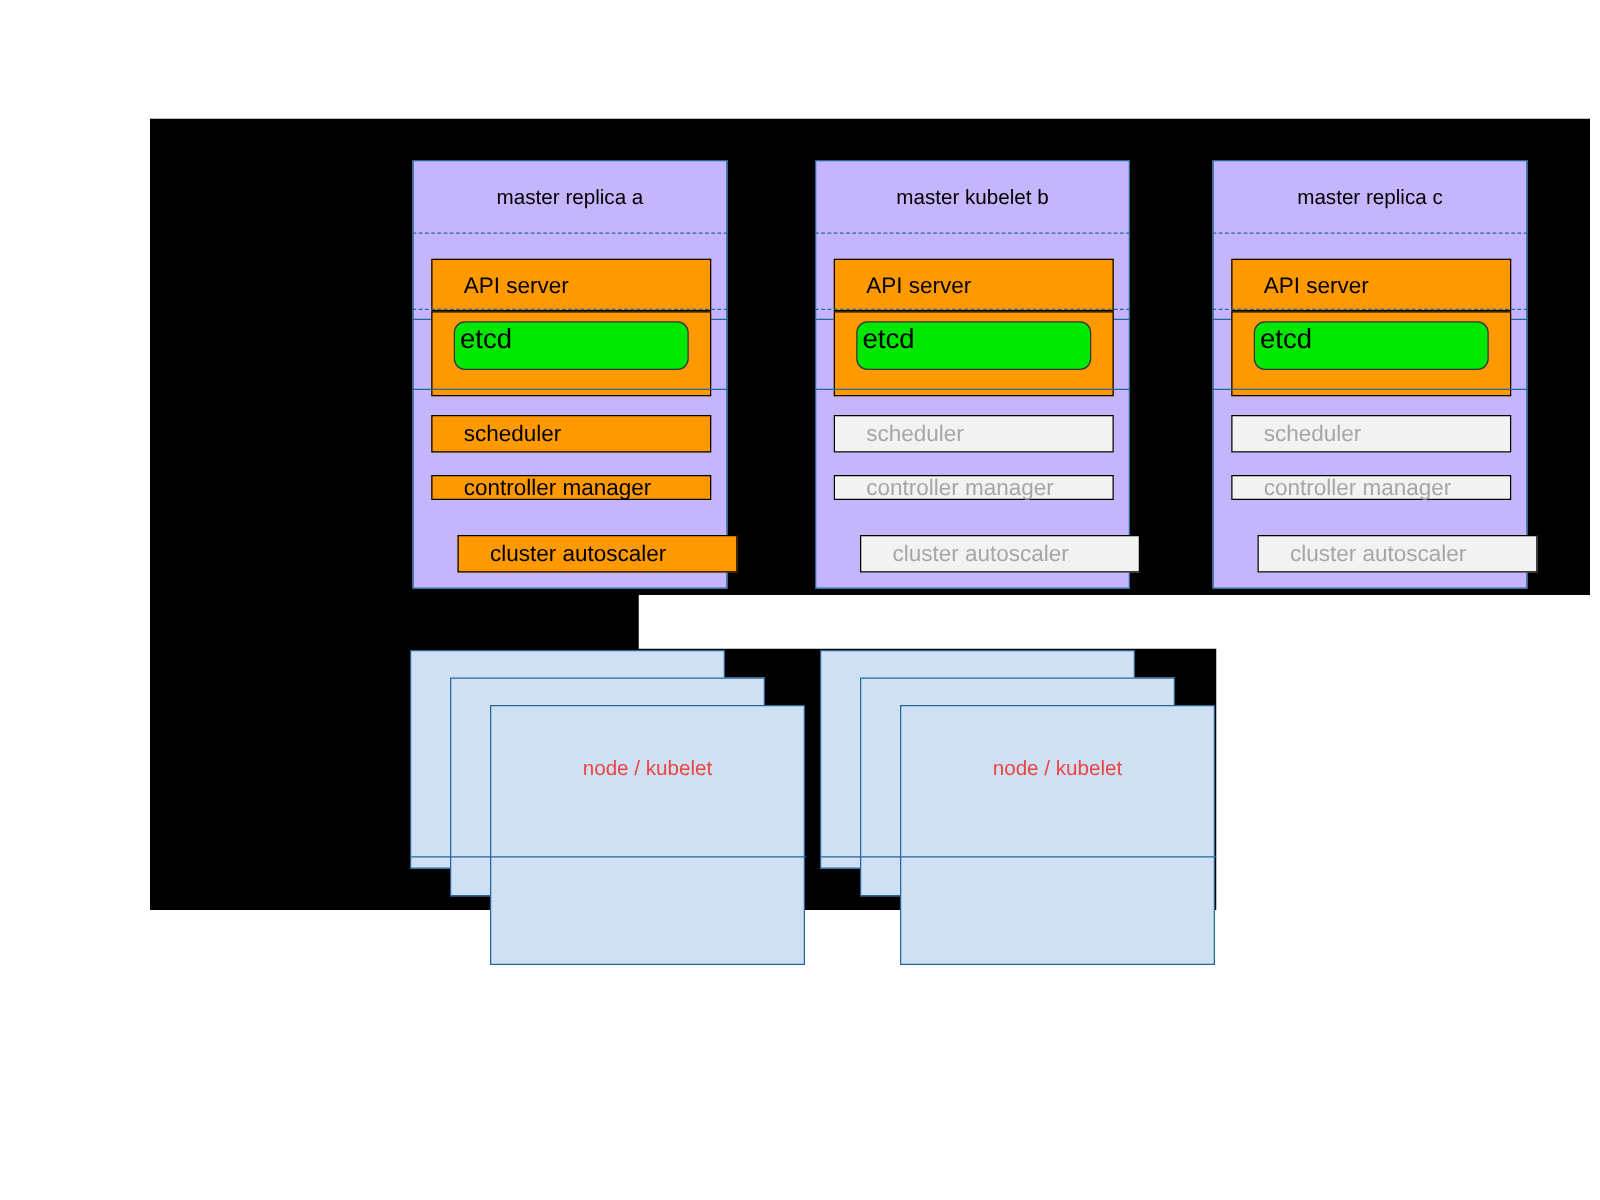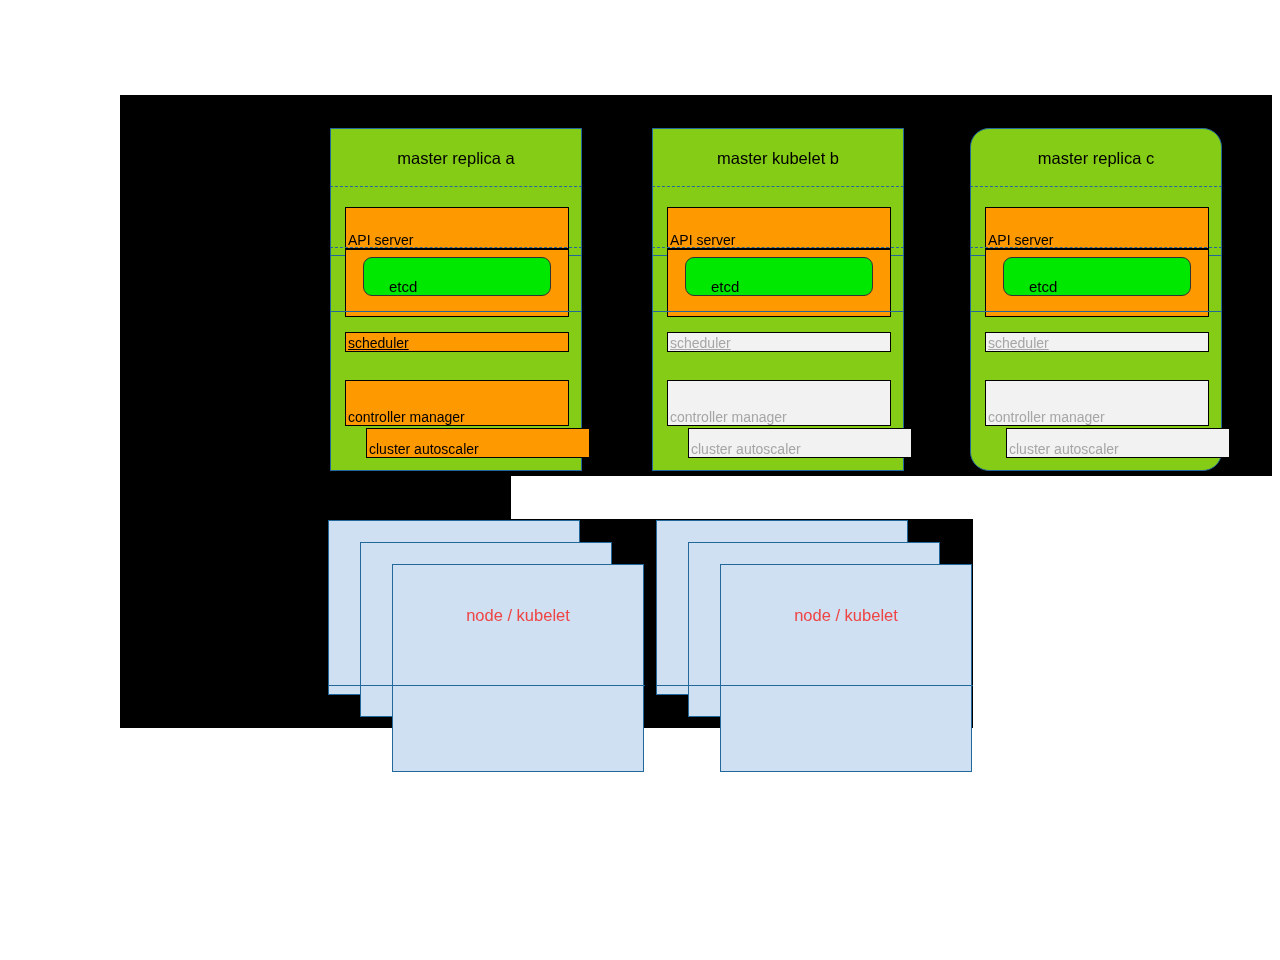--- a/index.html
+++ b/index.html
@@ -28,27 +28,27 @@
   #backdrop-top    { left: 120px; top: 95px;  width: 1152px; height: 381px; }
   #backdrop-bottom { left: 120px; top: 476px; width: 391px;  height: 252px; }
   #backdrop-mid    { left: 120px; top: 519px; width: 853px;  height: 209px; }
 
   
   .replica {
     position: absolute;
     top: 128px;
     width: 252px;
     height: 343px;
-    background: #84cc16;
+    background: #c4b5fd;
     border: 1px solid #23689b;
     box-sizing: border-box;
   }
   #replica-0 { left: 330px; }
   #replica-1 { left: 652px; }
-  #replica-2 { left: 970px; border-radius: 19px; }
+  #replica-2 { left: 970px; }
 
   .replica-title {
     position: absolute;
     left: 0; right: 0;
     top: 20px;
     text-align: center;
     font-size: 16.5px;
     color: #000000;
   }
 
@@ -66,50 +66,50 @@
   .rule-c { top: 126px; }   
   .rule-d { top: 182px; }   
 
   
   .chip {
     position: absolute;
     left: 14px;
     width: 224px;
     box-sizing: border-box;
     border: 1px solid #000000;
-    font-size: 14px;
+    font-size: 18px;
     display: flex;
-    align-items: flex-end;
-    padding-left: 2px;
+    align-items: center;
+    padding-left: 25px;
   }
   .chip.active   { background: #ff9900; color: #000000; }
   .chip.inactive { background: #f2f2f2; color: #a6a6a6; }
 
   .chip-api   { top: 78px;  height: 42px; }
   .chip-etcd-host { top: 120px; height: 68px; }
-  .chip-sched { top: 203px; height: 20px; text-decoration: underline; }
-  .chip-ctrl  { top: 251px; height: 46px; }
+  .chip-sched { top: 203px; height: 30px; }
+  .chip-ctrl  { top: 251px; height: 20px; }
   .chip-autos { top: 299px; height: 30px; margin-left: 21px; }
 
   
   .etcd-pill {
     position: absolute;
     left: 32px;
     top: 128px;
     width: 188px;
     height: 39px;
     box-sizing: border-box;
     background: #00e800;
     border: 1px solid #333333;
     border-radius: 9px;
-    font-size: 15px;
+    font-size: 22px;
     color: #000000;
     display: flex;
-    align-items: flex-end;
-    padding-left: 25px;
+    align-items: flex-start;
+    padding-left: 4px;
   }
 
   
   .node-stack { position: absolute; }
 
   .node-sheet {
     position: absolute;
     background: #cfe0f3;
     border: 1px solid #23689b;
     box-sizing: border-box;

